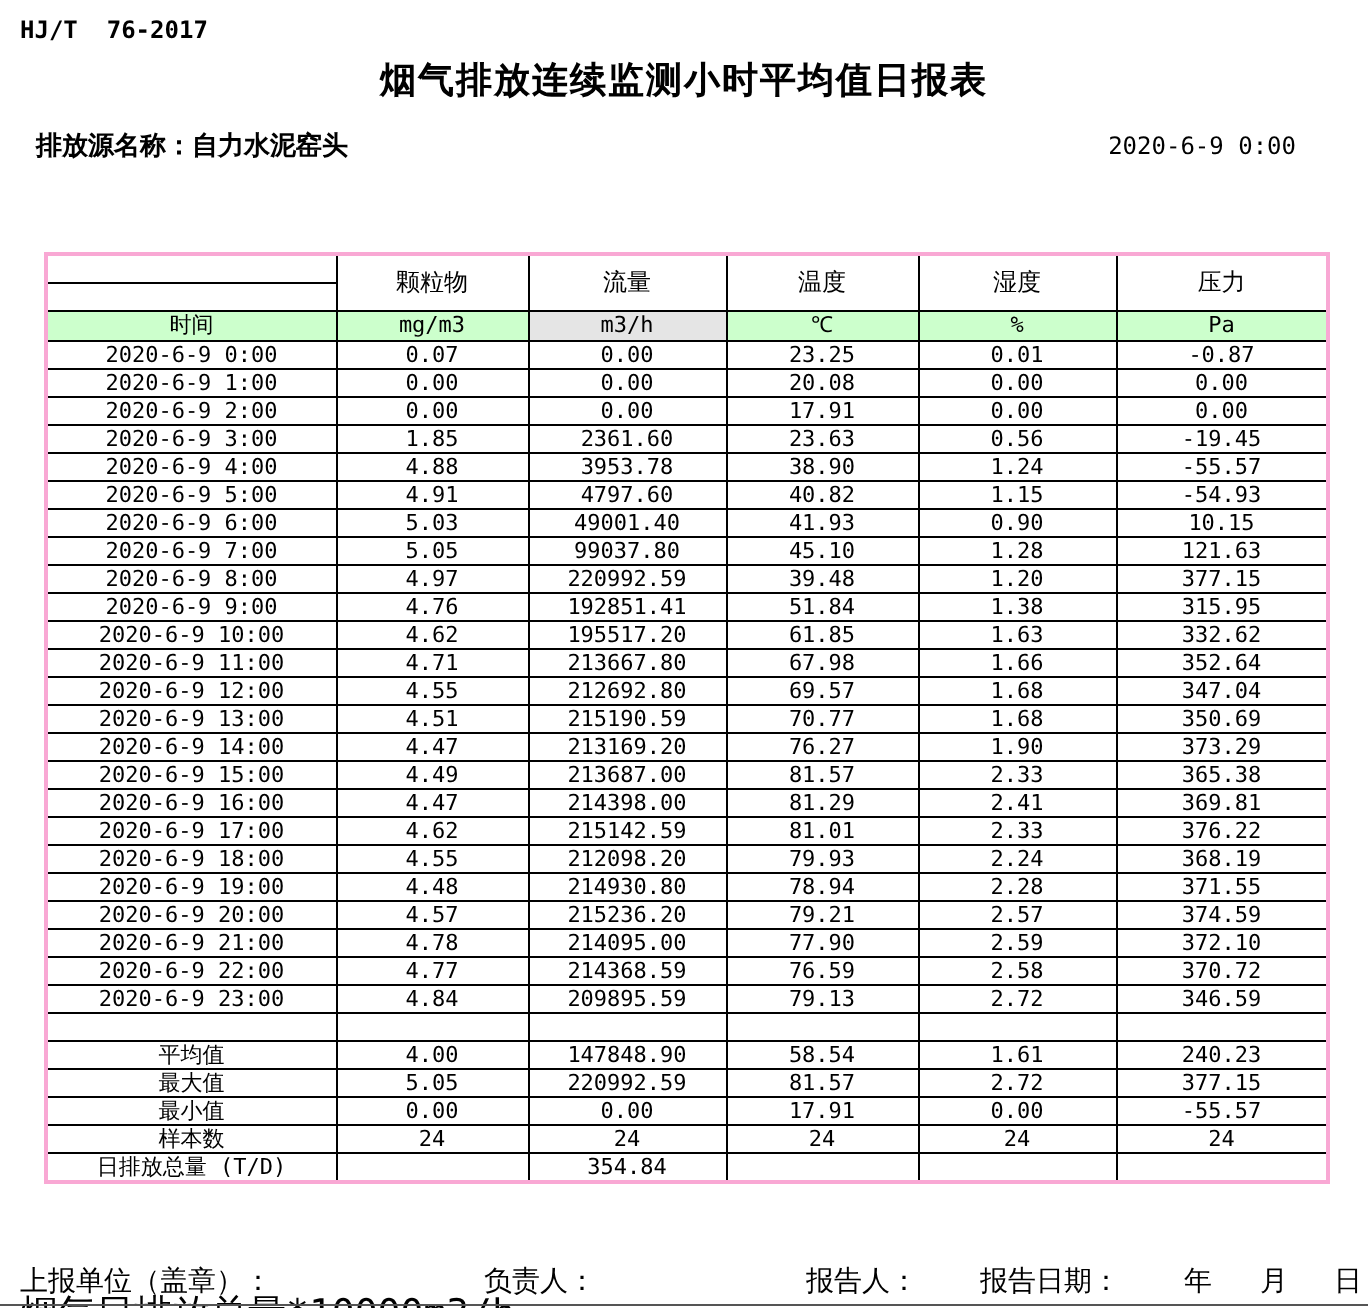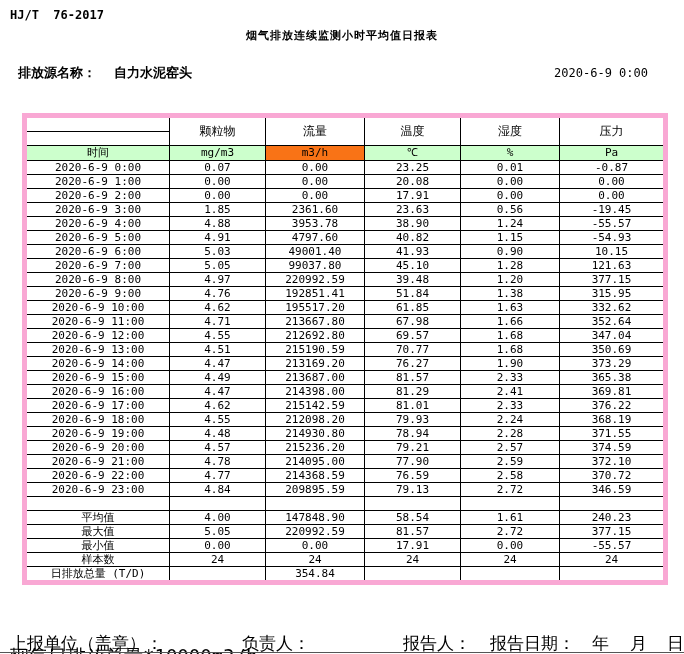--- a/index.html
+++ b/index.html
@@ -19,43 +19,43 @@
     position: absolute;
     top: 8px; left: 10px;
     font-size: 12px;
     font-weight: bold;
     white-space: pre;
   }
   .report-title {
     position: absolute;
     top: 28px; left: 0; right: 0;
     text-align: center;
-    font-size: 11px;
+    font-size: 18px;
     font-weight: bold;
     letter-spacing: 1px;
   }
   .meta-row {
     position: absolute;
     top: 64px; left: 18px; right: 36px;
     display: flex;
     justify-content: space-between;
     align-items: baseline;
     font-size: 13px;
   }
   .meta-left { font-weight: bold; }
-  .meta-left .src-name { margin-left: 18px; }
+  .meta-left .src-name { }
   .meta-date { font-size: 12px; font-weight: normal; }
 
   table.report {
     position: absolute;
-    top: 113px; left: 22px;
+    top: 126px; left: 22px;
     width: 641px;
     border-collapse: collapse;
     table-layout: fixed;
-    border: 5px solid #f9a8d4;
+    border: 2px solid #f9a8d4;
   }
   table.report th, table.report td {
     border: 1px solid #000;
     padding: 0 2px;
     text-align: center;
     font-weight: normal;
     font-size: 11px;
     height: 13px;
     line-height: 13px;
     overflow: hidden;
@@ -76,21 +76,21 @@
 
   .footer-note {
     position: absolute;
     top: 644px; left: 10px;
     font-size: 19px;
   }
   .sign-row {
     position: absolute;
     top: 632px; left: 10px; right: 0;
     height: 18px;
-    font-size: 17px;
+    font-size: 14px;
   }
   .sign-row span { position: absolute; white-space: nowrap; }
   .lbl-unit  { left: 0px; }
   .lbl-resp  { left: 216px; margin-left: 16px; }
   .lbl-rept  { left: 345px; margin-left: 48px; }
   .lbl-date  { left: 480px; }
   .lbl-year  { left: 582px; }
   .lbl-month { left: 620px; }
   .lbl-day   { left: 657px; }
   .bottom-rule {
@@ -132,21 +132,21 @@
           <th class="colname" rowspan="2">温度</th>
           <th class="colname" rowspan="2">湿度</th>
           <th class="colname" rowspan="2">压力</th>
         </tr>
       <tr>
         <th></th>
       </tr>
       <tr class="unit-row">
         <th class="green-bg" style="background: rgb(204, 255, 204);">时间</th>
       <th class="green-bg" style="background: rgb(204, 255, 204);">mg/m3</th>
-          <th class="green-bg" style="background: #f97316;">m3/h</th>
+          <th class="green-bg" style="background: #e5e5e5;">m3/h</th>
           <th class="green-bg" style="background: rgb(204, 255, 204);">℃</th>
           <th class="green-bg" style="background: rgb(204, 255, 204);">%</th>
           <th class="green-bg" style="background: rgb(204, 255, 204);">Pa</th>
         </tr>
     </thead>
     <tbody>
         <tr>
           <td>2020-6-9 0:00</td>
           <td>0.07</td>
           <td>0.00</td>

